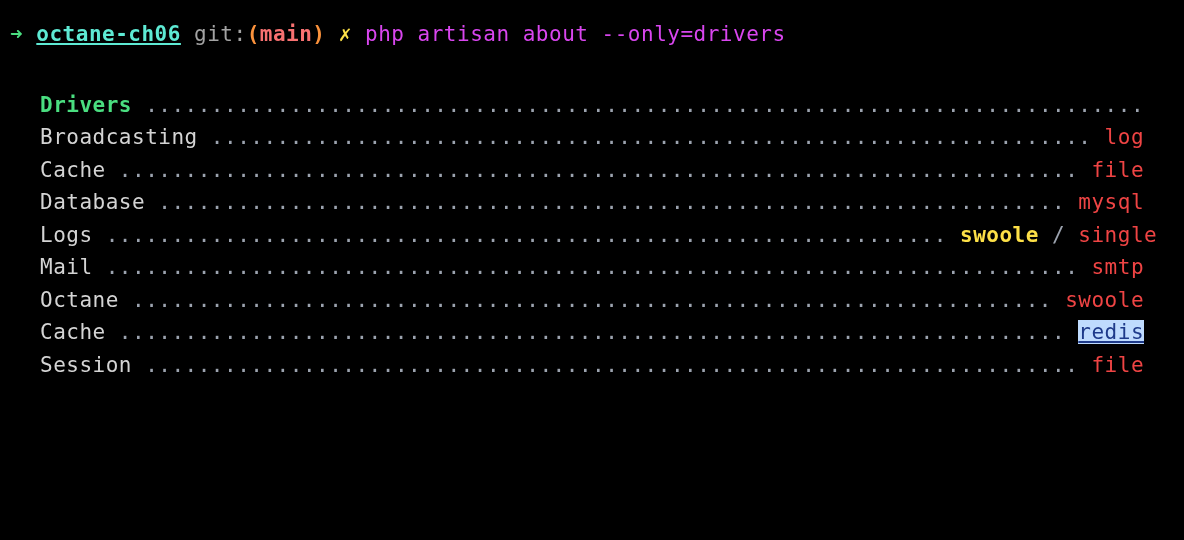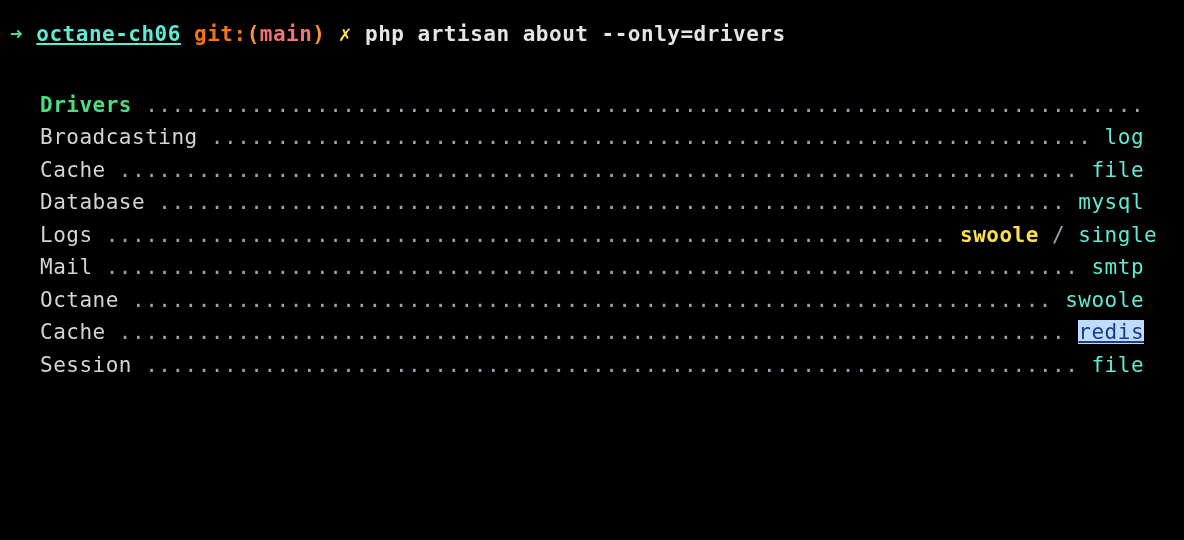--- a/index.html
+++ b/index.html
@@ -27,54 +27,53 @@
     .arrow {
       color: #4ade80;
       font-weight: bold;
     }
     .dir {
       color: #5eead4;
       font-weight: bold;
       text-decoration: underline;
     }
     .git-label {
-      color: #f97316;
-      font-weight: bold;
+      color: #a3a3a3;
+      font-weight: normal;
     }
     .git-paren {
       color: #fb923c;
       font-weight: bold;
     }
     .git-branch {
       color: #f87171;
       font-weight: bold;
     }
     .dirty {
       color: #fde047;
       font-weight: bold;
     }
     .cmd {
-      color: #e5e5e5;
-      font-weight: bold;
+      color: #d946ef;
     }
     .output {
       padding-left: 40px;
       padding-right: 40px;
       text-align: center;
     }
     .section-header {
       color: #4ade80;
       font-weight: bold;
     }
     .row {
       white-space: pre;
       color: #d4d4d4;
     }
     .val {
-      color: #5eead4;
+      color: #ef4444;
     }
     .val-yellow {
       color: #fde047;
       font-weight: bold;
     }
     .val-sep {
       color: #9ca3af;
     }
     .val-highlight {
       background: #bfdbfe;

